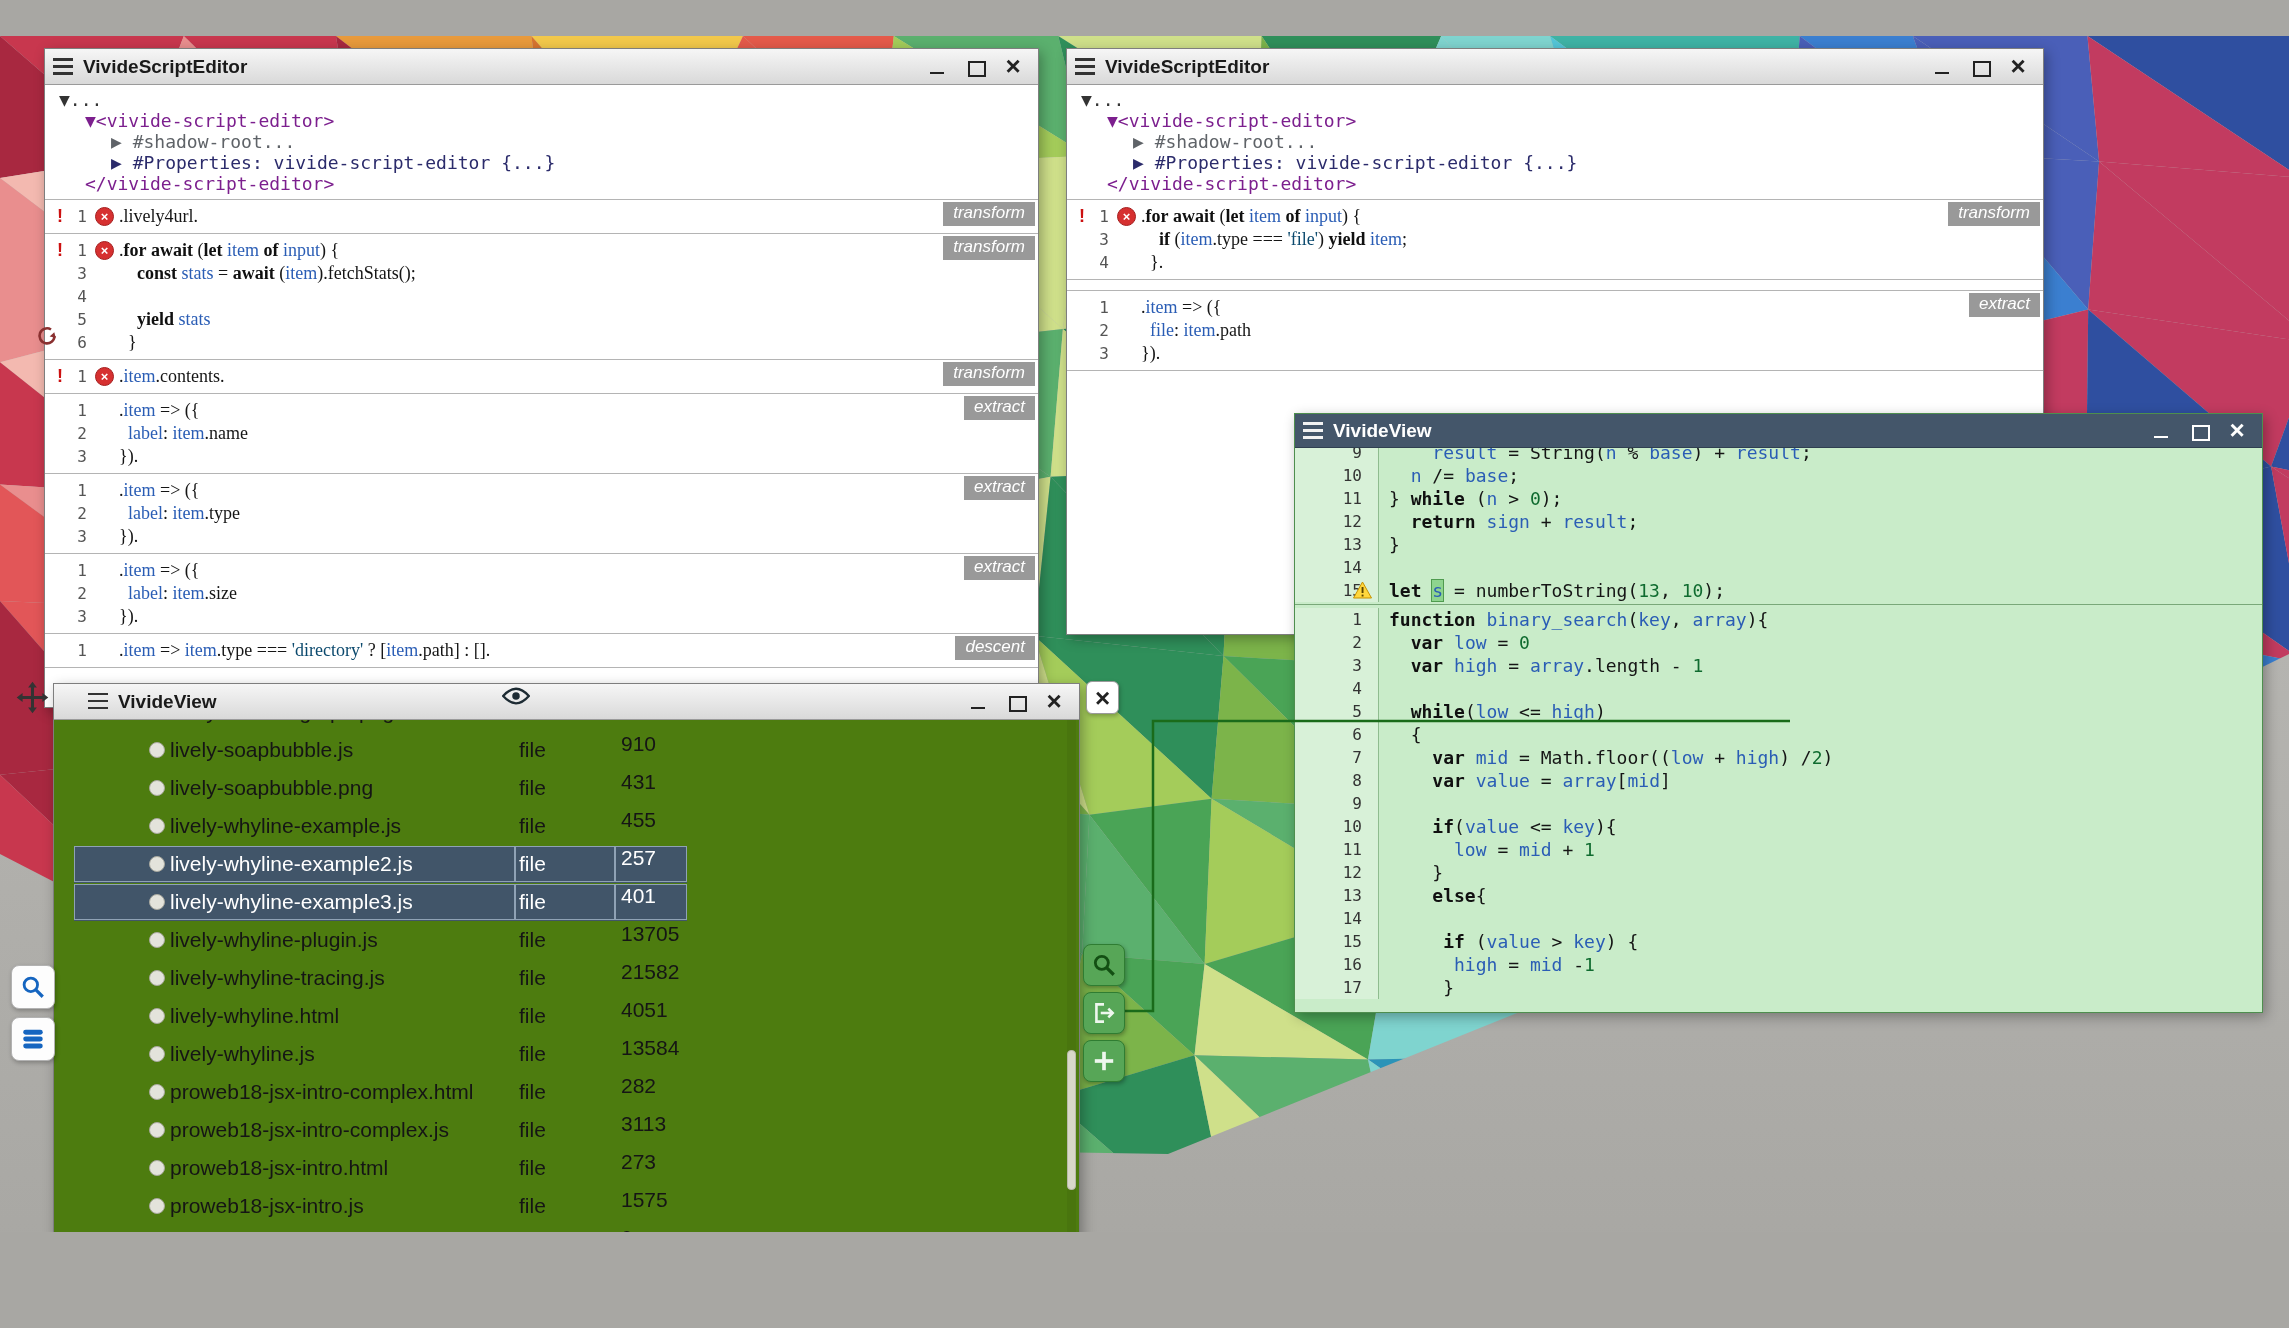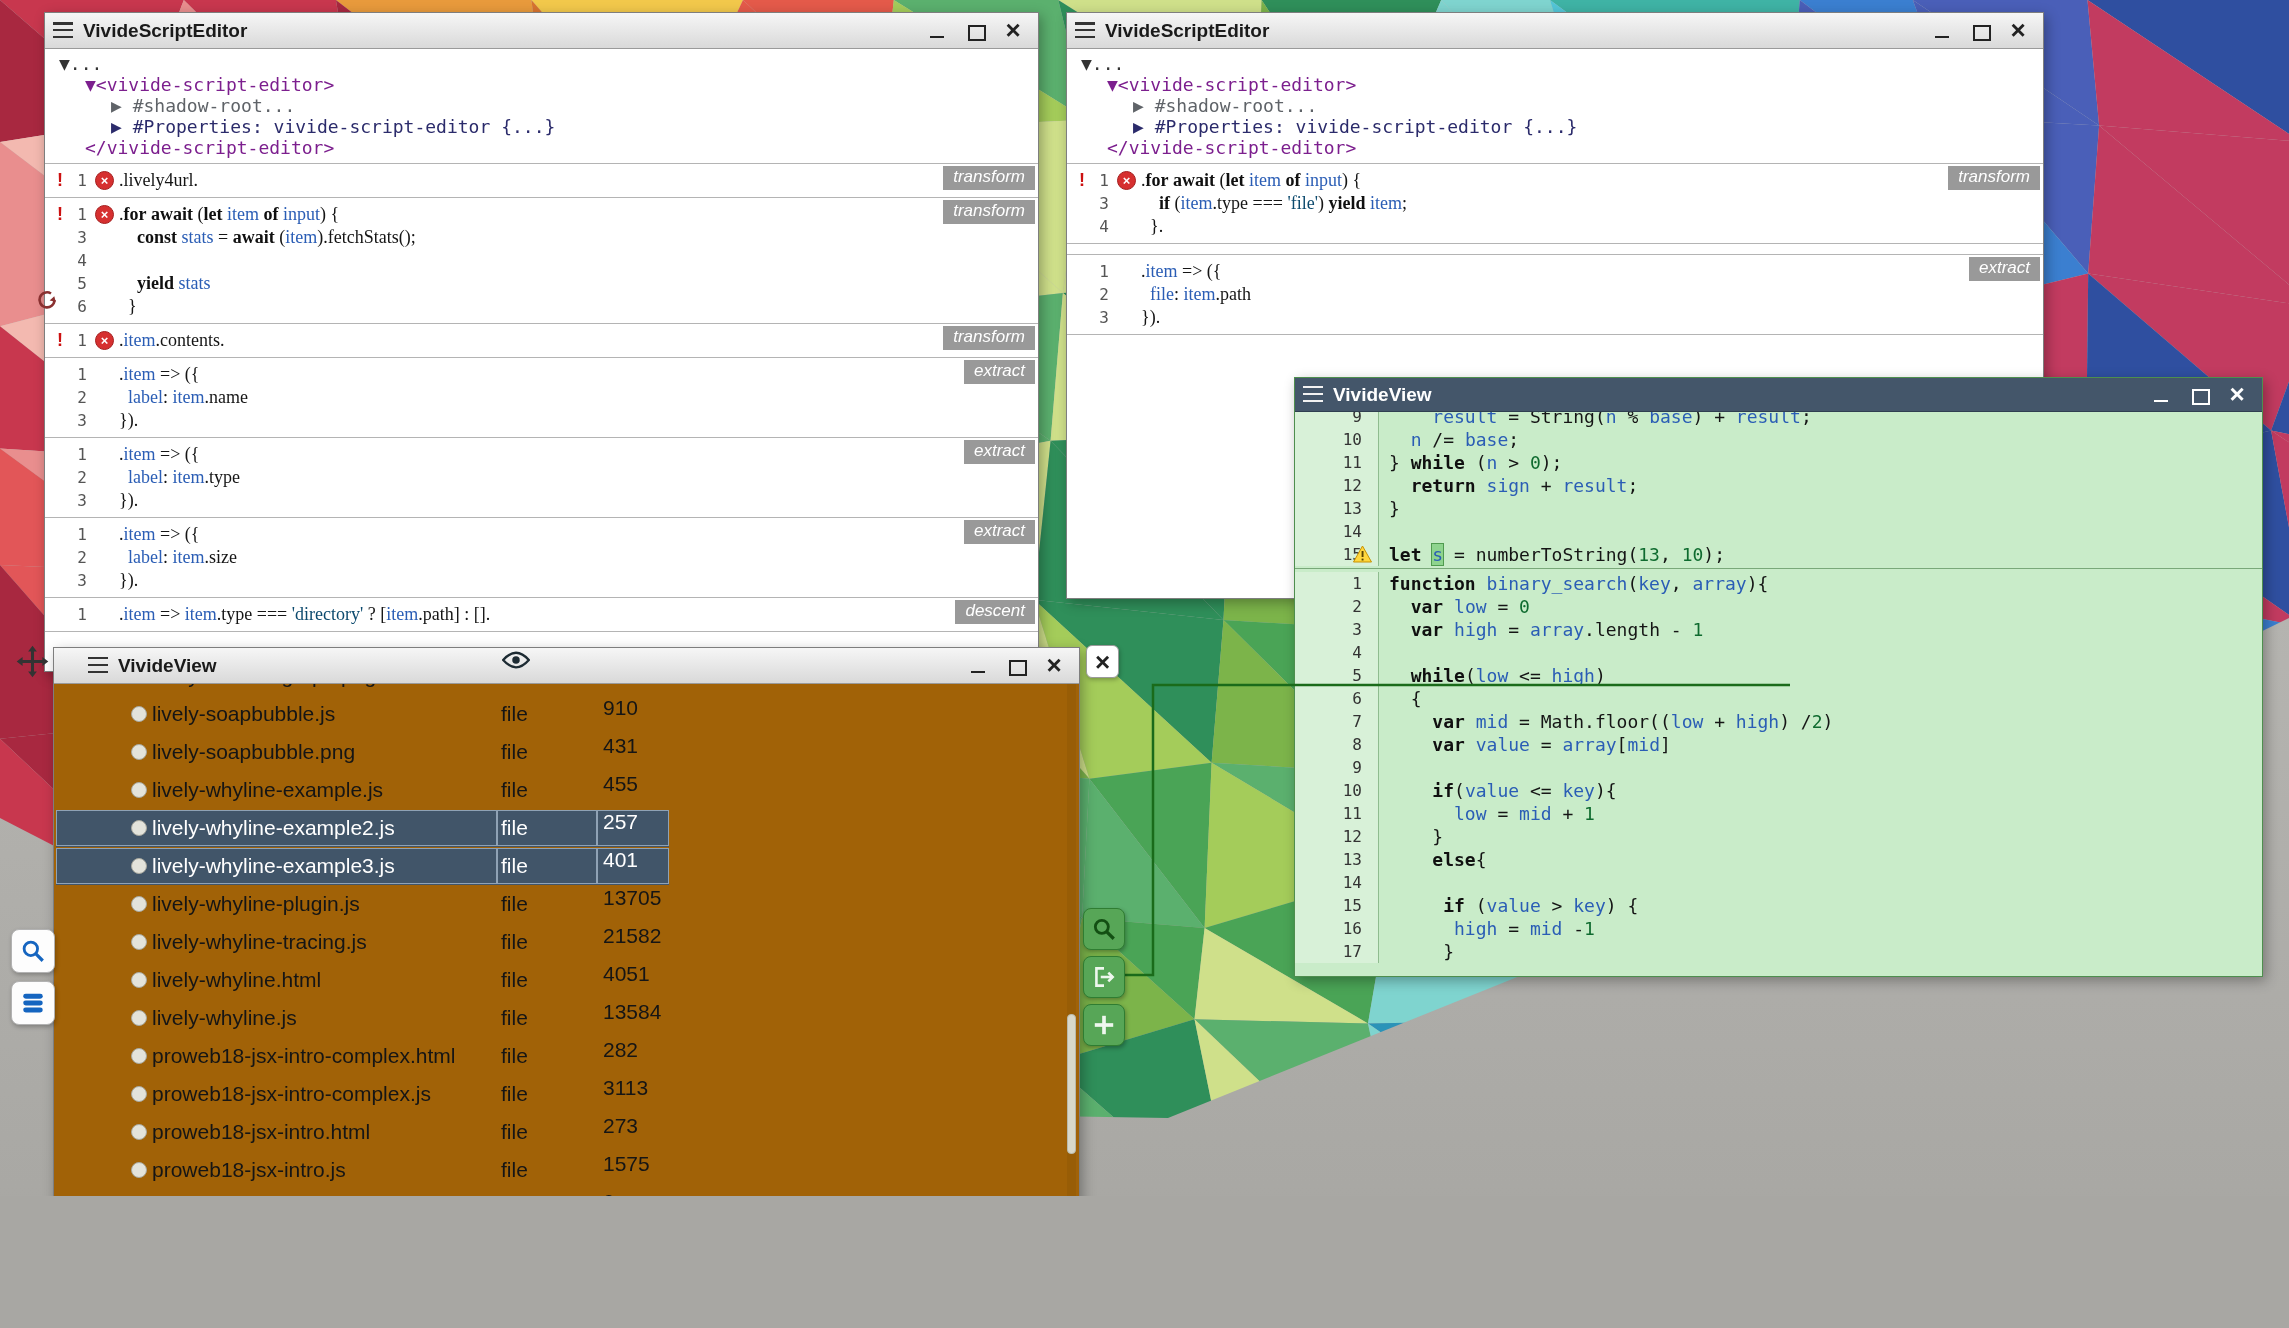--- a/index.html
+++ b/index.html
@@ -1,18 +1,18 @@
 <!DOCTYPE html>
 <html><head>
 <meta charset="utf-8">
 <style>
   * { margin:0; padding:0; box-sizing:border-box; }
   html,body { width:2289px; height:1328px; }
   body { position:relative; overflow:hidden; font-family:"Liberation Sans",sans-serif; background:#a8a7a3; }
-  #desktop { position:absolute; inset:0; width:2289px; height:1196px; overflow:hidden; }
+  #desktop { position:absolute; inset:0; width:2289px; height:1196px; overflow:hidden;margin-top:36px; }
   #wallpaper { position:absolute; left:0; top:0; z-index:0; }
 
   
   .window { position:absolute; background:#fff; border:1px solid #7e7e7e; box-shadow:3px 4px 12px rgba(0,0,0,.3); }
   .titlebar { height:36px; background:linear-gradient(#f6f6f6,#d9d9d9); border-bottom:1px solid #9a9a9a;
               display:flex; align-items:center; padding:0 8px; gap:10px; position:relative; }
   .titlebar.dark { background:#44566a; border-bottom:1px solid #2f3f50; color:#fff; }
   .title { font-size:19px; font-weight:bold; color:#1a1a1a; white-space:nowrap; }
   .titlebar.dark .title { color:#fff; }
   .hamb { width:20px; height:17px; color:#333; flex:none;
@@ -55,21 +55,21 @@
   .grow2 { display:flex; height:23px; line-height:23px; position:relative; }
   .ggut { width:84px; flex:none; position:relative; border-right:1px solid #8fbc8f; background:rgba(255,255,255,.28); }
   .glnum { position:absolute; right:16px; top:0; font-size:16px; color:#333; font-family:"DejaVu Sans Mono",monospace; }
   .gcode { padding-left:10px; font-family:"DejaVu Sans Mono",monospace; font-size:18px; white-space:pre; color:#151515; }
   .gblock.clipped { margin-top:-7px; }
   .gsep { border-top:1px solid #79a879; margin:2px 0 3px; }
   .warn { position:absolute; left:58px; top:2px; z-index:2; }
   .hlbox { background:#8ed48e; outline:1px solid #4f9b4f; }
 
   
-  .fv-body { position:absolute; top:36px; left:0; right:0; bottom:0; background:#a16207; overflow:hidden; }
+  .fv-body { position:absolute; top:36px; left:0; right:0; bottom:0; background:#4d7c0f; overflow:hidden;padding-left:18px; }
   .frows { margin-top:-26px; }
   .frow { position:relative; height:38px; font-size:21px; color:#151515; }
   .fr-name { position:absolute; left:98px; top:6px; white-space:nowrap; }
   .fr-type { position:absolute; left:447px; top:6px; }
   .fr-size { position:absolute; left:549px; top:0; }
   .fr-bullet { position:absolute; left:77px; top:10px; width:16px; height:16px; border-radius:50%;
                background:#e3e3db; border:1px solid #a8a89e; z-index:2; }
   .fr-arrow { position:absolute; left:49px; top:6px; font-size:18px; color:#000; }
   .frow.dir .fr-name { left:70px; }
   .selbg { position:absolute; left:2px; top:0; width:613px; height:37px; background:#415569; z-index:0; }

